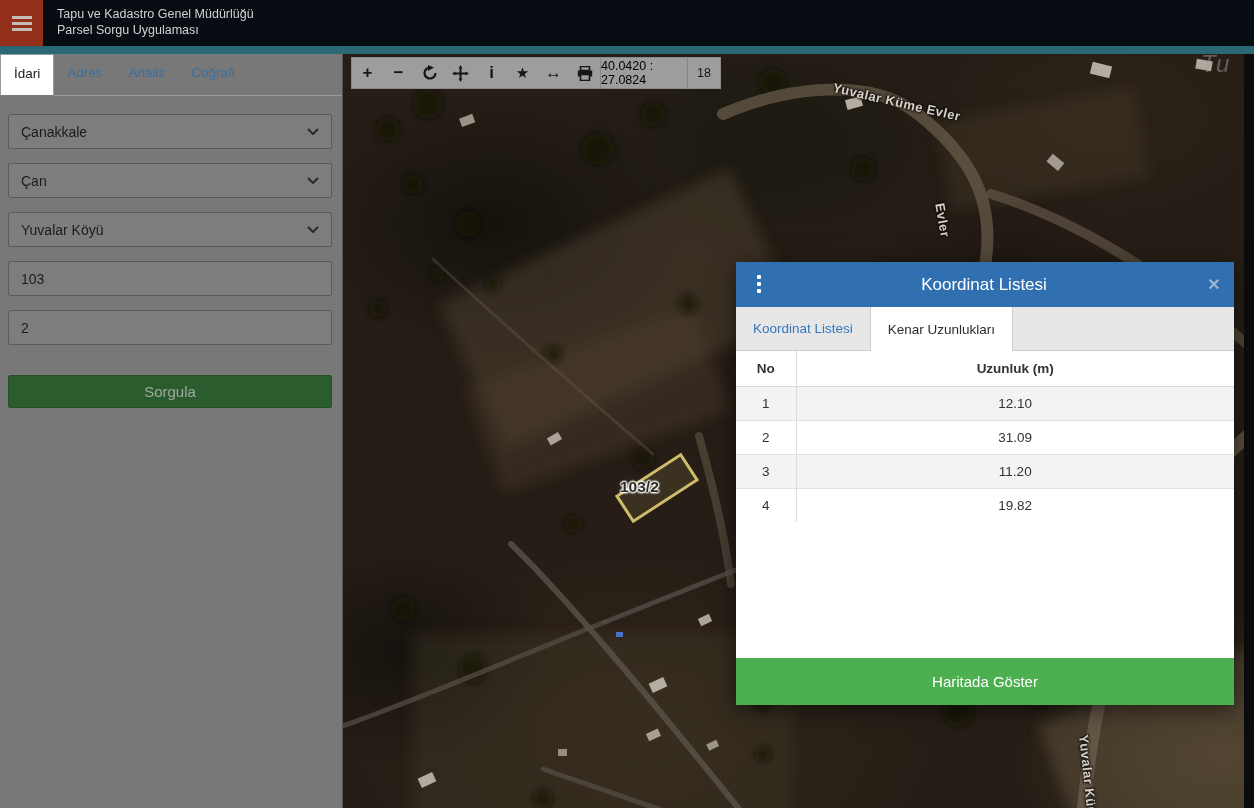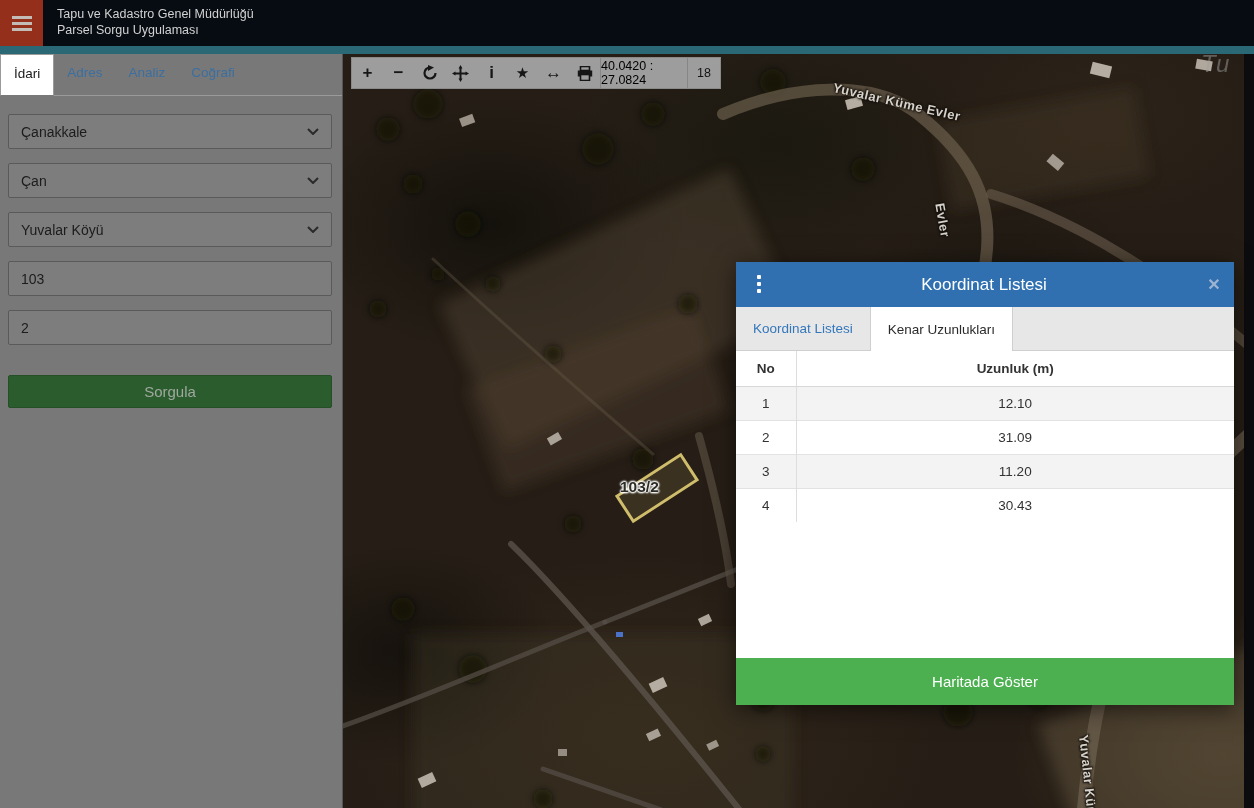--- a/index.html
+++ b/index.html
@@ -294,21 +294,21 @@
             <tr>
               <td>2</td>
               <td>31.09</td>
             </tr>
             <tr class="striped">
               <td>3</td>
               <td>11.20</td>
             </tr>
             <tr>
               <td>4</td>
-              <td>30.43</td>
+              <td>19.82</td>
             </tr>
           </tbody>
         </table>
         <div class="modal-spacer"></div>
         <button class="btn-haritada">Haritada Göster</button>
       </div>
 
     </main>
   </div>
 </div>

